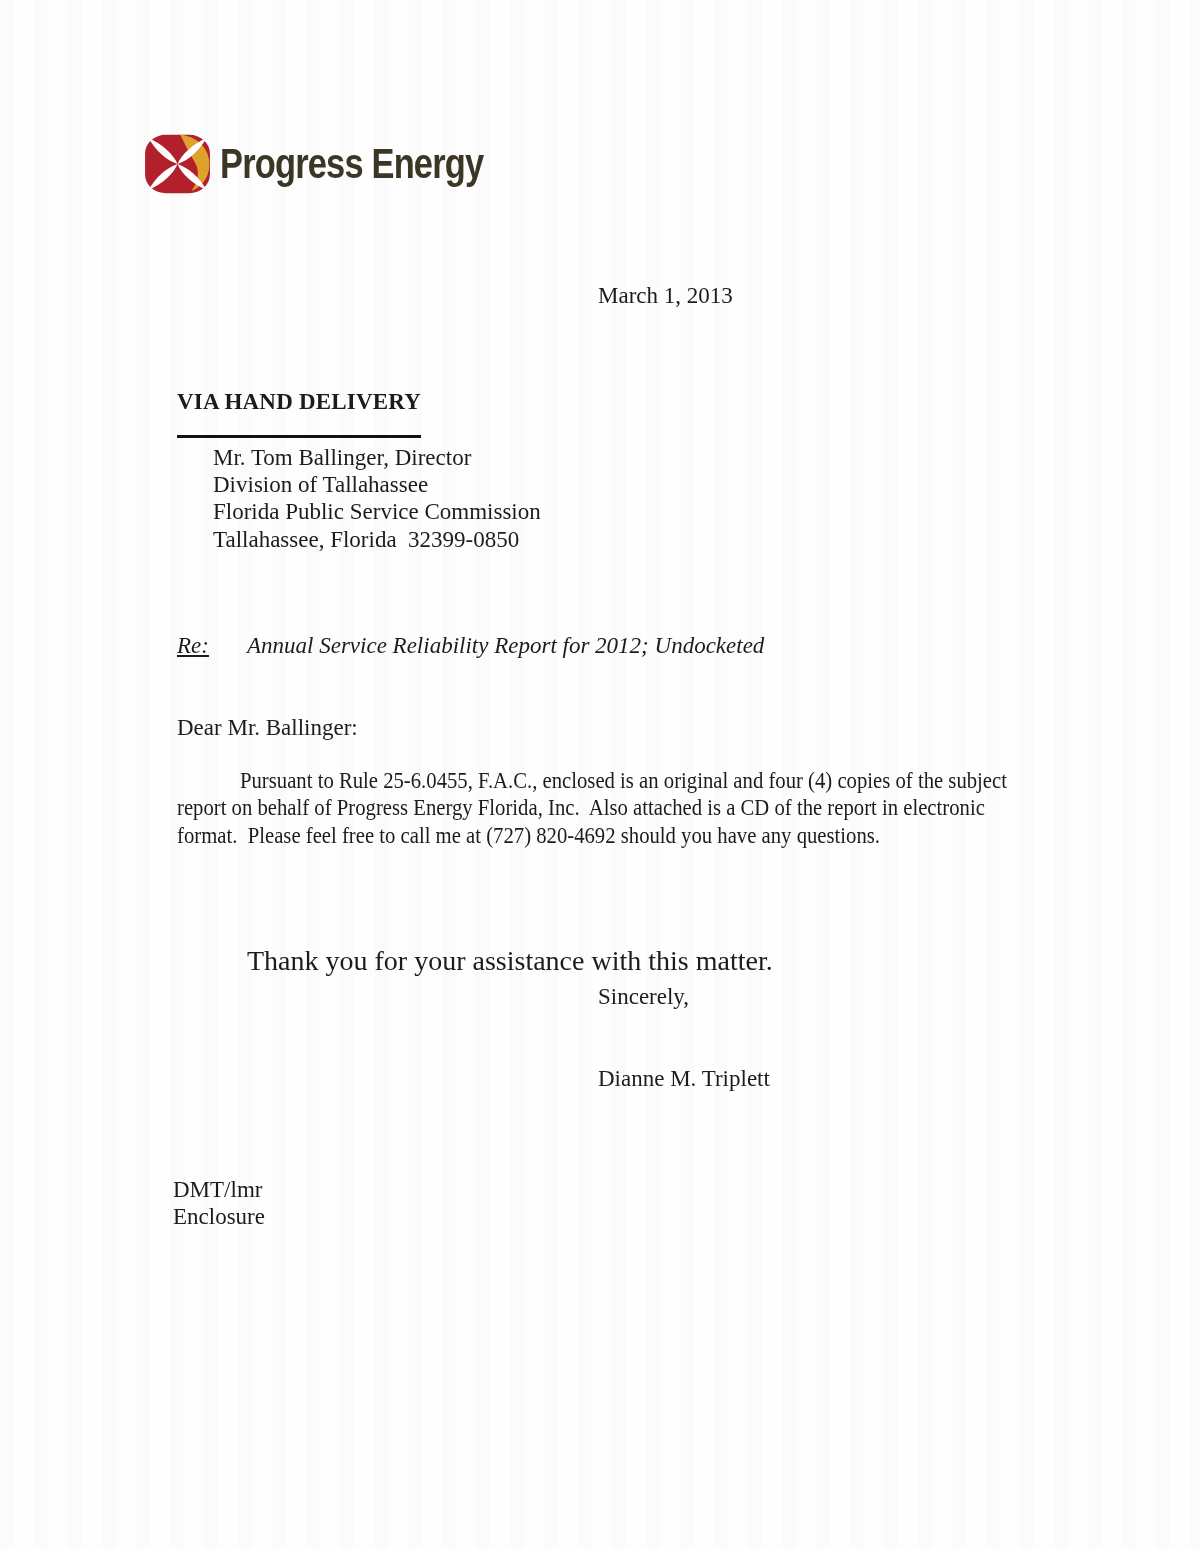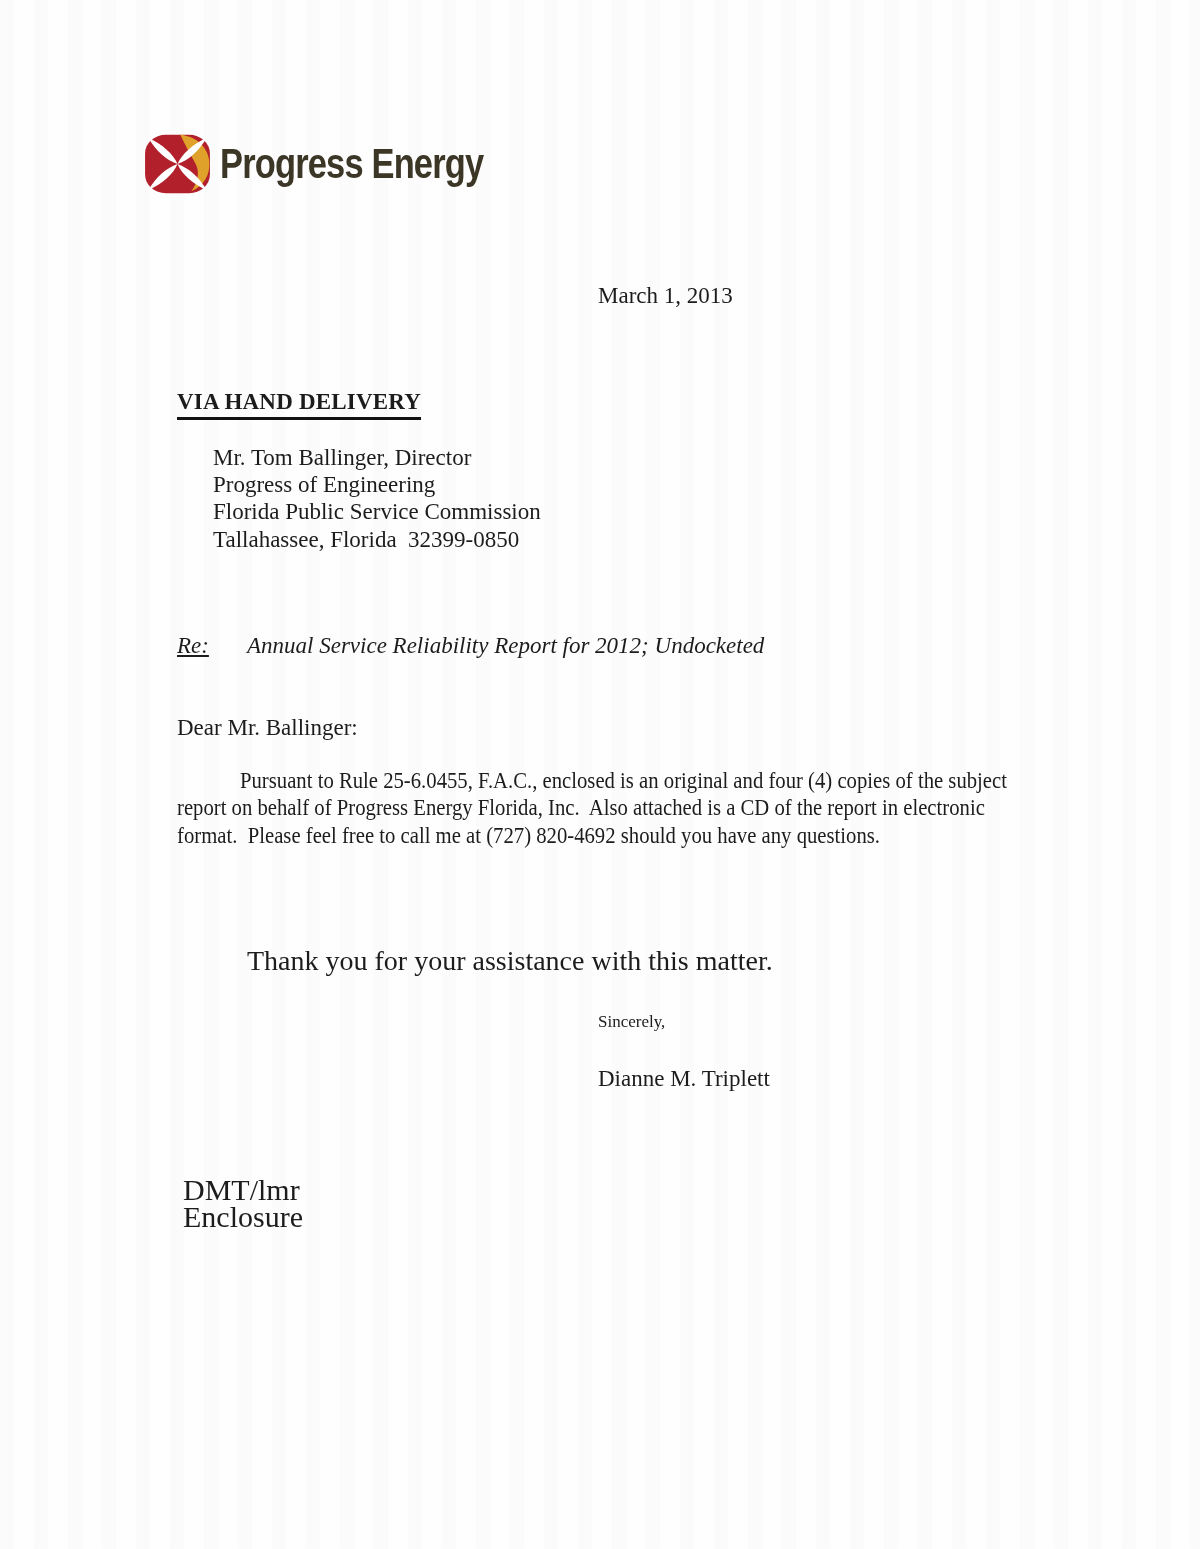--- a/index.html
+++ b/index.html
@@ -42,21 +42,21 @@
 
   
   .date-line { left: 598px; top: 283px; font-size: 23px; }
   .delivery-line {
     left: 177px; top: 389px;
     font-size: 23px; font-weight: 700;
   }
   .delivery-line span {
     display: inline-block;
     border-bottom: 3px solid #121212;
-    padding-bottom: 2px;
+    padding-bottom: 20px;
     letter-spacing: 0.2px;
   }
   .address-block { left: 177px; top: 444px; font-size: 23px; line-height: 27.2px; }
   .address-line { white-space: pre-wrap; margin-left: 36px; }
 
   .re-line { left: 177px; top: 633px; font-size: 23px; font-style: italic; }
   .re-label { display: inline-block; width: 70px; text-decoration: underline; }
 
   .salutation-line { left: 177px; top: 715px; font-size: 23px; }
 
@@ -71,24 +71,24 @@
     transform-origin: 0 0;
   }
   .thanks-para {
     left: 177px; top: 945px;
     width: 900px;
     font-size: 28px;
     text-indent: 70px;
     white-space: pre-wrap;
   }
 
-  .closing-line { left: 598px; top: 984px; font-size: 17px; margin-top: 28px; }
+  .closing-line { left: 598px; top: 984px; font-size: 23px; }
   .signature-line { left: 598px; top: 1066px; font-size: 23px; }
 
-  .footer-block { left: 183px; top: 1176px; font-size: 30px; line-height: 27.2px; }
+  .footer-block { left: 173px; top: 1176px; font-size: 23px; line-height: 27.2px; }
 </style>
 </head>
 <body>
 
 <div class="page">
 
   <header class="abs logo-row">
     <svg class="logo-mark" width="69" height="62" viewBox="0 0 100 100" preserveAspectRatio="none" aria-hidden="true">
       <rect x="3" y="3" width="94" height="94" rx="30" fill="#b2202b"></rect>
       <path d="M54 3 C76 5 94 22 96 45 C98 67 88 85 70 94 C80 78 83 62 75 47 C67 32 60 17 54 3 Z" fill="#e0a12b"></path>
@@ -101,21 +101,21 @@
   </header>
 
   <div class="abs date-line">March 1, 2013</div>
 
   <div class="abs delivery-line">
     <span>VIA HAND DELIVERY</span>
   </div>
 
   <div class="abs address-block">
     <div class="address-line">Mr. Tom Ballinger, Director</div>
-    <div class="address-line">Progress of Engineering</div>
+    <div class="address-line">Division of Tallahassee</div>
     <div class="address-line">Florida Public Service Commission</div>
     <div class="address-line">Tallahassee, Florida  32399-0850</div>
   </div>
 
   <div class="abs re-line">
     <span class="re-label">Re:</span><span>Annual Service Reliability Report for 2012; Undocketed</span>
   </div>
 
   <div class="abs salutation-line">Dear Mr. Ballinger:</div>
 

